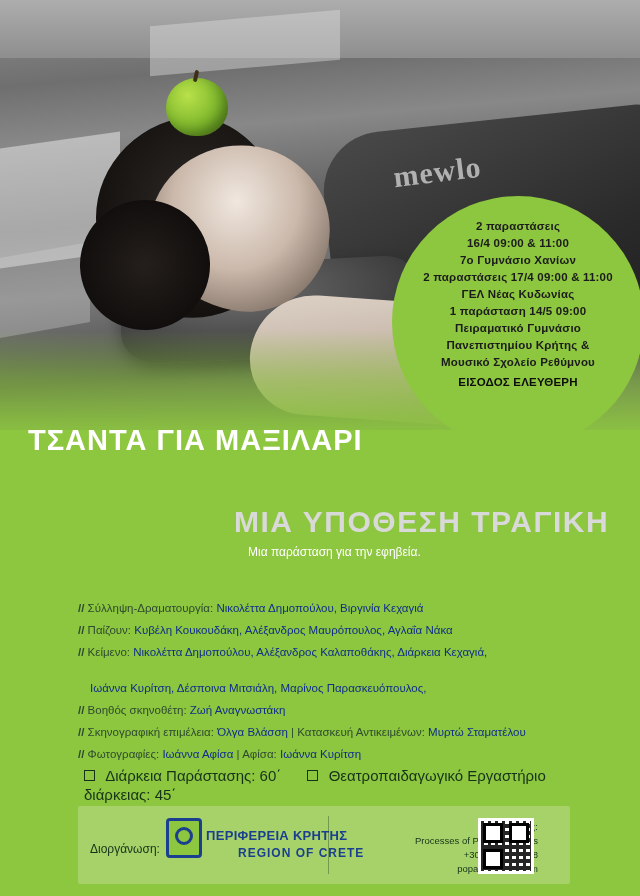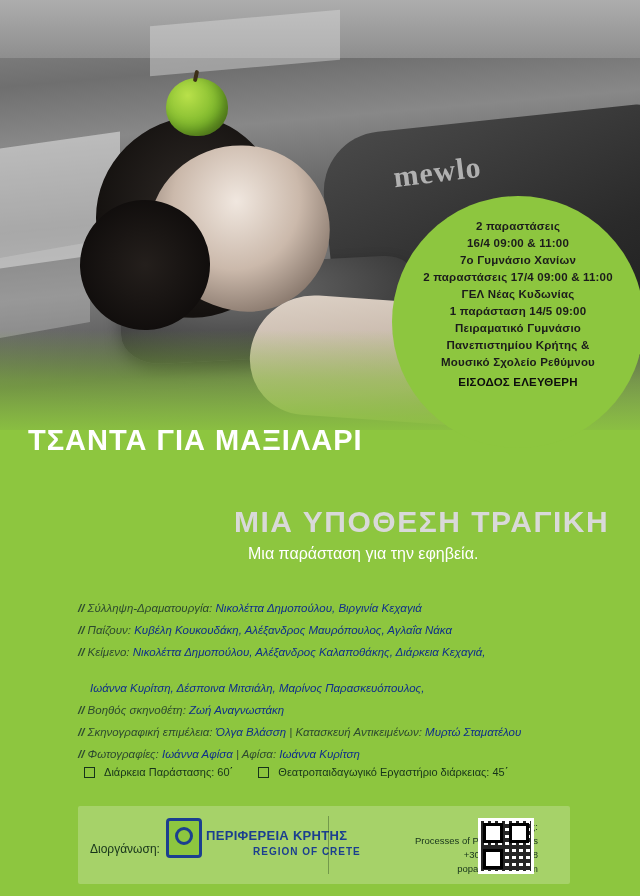--- a/index.html
+++ b/index.html
@@ -138,36 +138,36 @@
     font-family:"Liberation Sans", sans-serif;
   }
   .title2{
     position:absolute;left:234px;top:495px;
     font-size:30px;font-weight:bold;color:#d9d9d9;
     letter-spacing:1.5px;
     margin-top:10px;
   }
   .subtitle{
     position:absolute;left:248px;top:545px;
-    font-size:16px;color:#ffffff;font-weight:normal;
+    font-size:12px;color:#ffffff;font-weight:normal;
   }
   
   .credits{
     position:absolute;left:78px;top:598px;width:500px;
     font-size:11.5px;line-height:20px;color:#17331a;
   }
-  .credits .row{margin-bottom:2px;font-style:italic;}
+  .credits .row{margin-bottom:2px;}
   .credits .lbl{color:#2d4a2f;}
   .credits .val{color:#0f2f8a;}
   .credits .sep{color:#2d4a2f;}
   .credits .slash{color:#2d4a2f;font-weight:bold;}
   .credits .indent{padding-left:12px;margin-top:16px;}
   .boxes{
     position:absolute;left:84px;top:765px;width:520px;
-    font-size:11px;color:#16331a;
+    font-size:15px;color:#16331a;
   }
   .chk{
     display:inline-block;width:9px;height:9px;border:1px solid #16331a;
     margin-right:6px;vertical-align:middle;background:transparent;
   }
   .boxes span.txt{vertical-align:middle;}
   .boxes .second{margin-left:22px;}
   
   .footer{
     position:absolute;left:78px;top:806px;width:492px;height:78px;
@@ -187,21 +187,21 @@
   .crestShape:before{
     content:"";position:absolute;left:6px;top:6px;width:12px;height:12px;
     border:3px solid #1b3f8f;border-radius:50%;
   }
   .footer .region{
     position:absolute;left:128px;top:22px;
     color:#1b3f8f;font-weight:bold;font-size:13px;letter-spacing:.3px;text-align:right;
   }
   .footer .regionSub{
     position:absolute;left:160px;top:40px;
-    color:#1b3f8f;font-weight:bold;font-size:10px;letter-spacing:1px;margin-left:15px;
+    color:#1b3f8f;font-weight:bold;font-size:12px;letter-spacing:1px;
   }
   .footer .vline{
     position:absolute;left:250px;top:10px;width:1px;height:58px;background:rgba(20,50,20,.35);
   }
   .footer .contact{
     position:absolute;left:270px;top:14px;width:190px;
     font-size:9.5px;line-height:14px;color:#16331a;text-align:right;
   }
   .qr{
     position:absolute;left:400px;top:12px;width:56px;height:56px;background:#fff;

